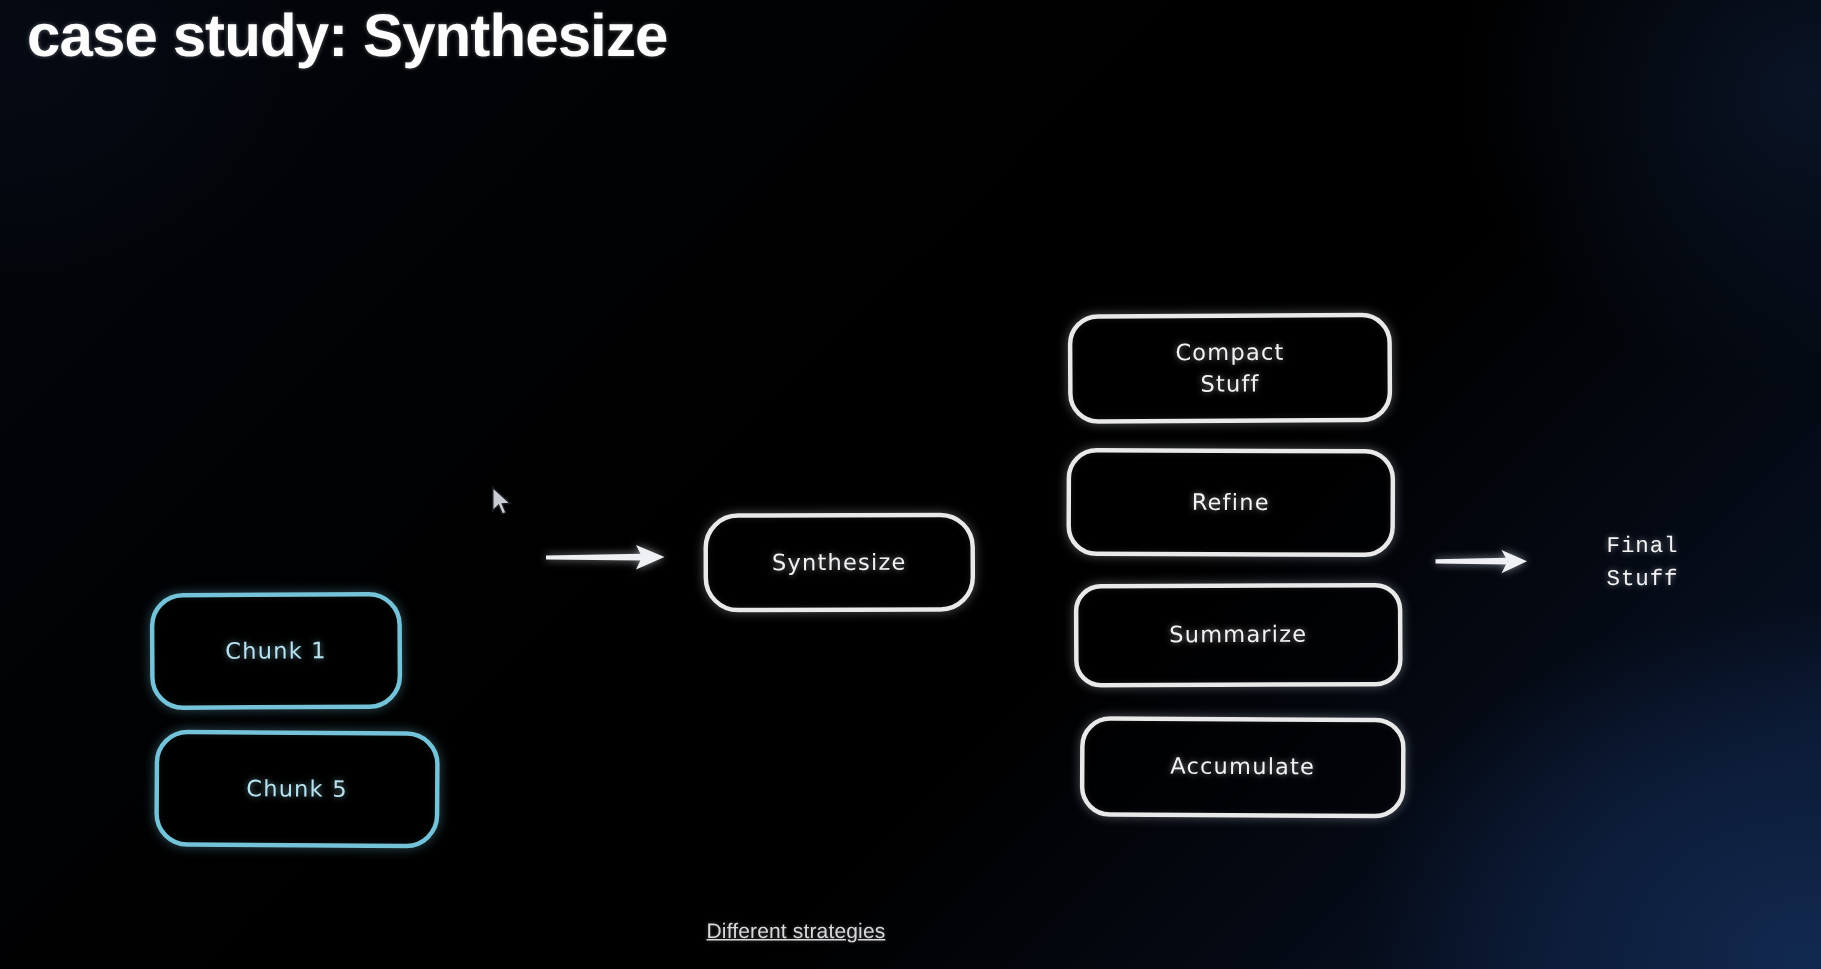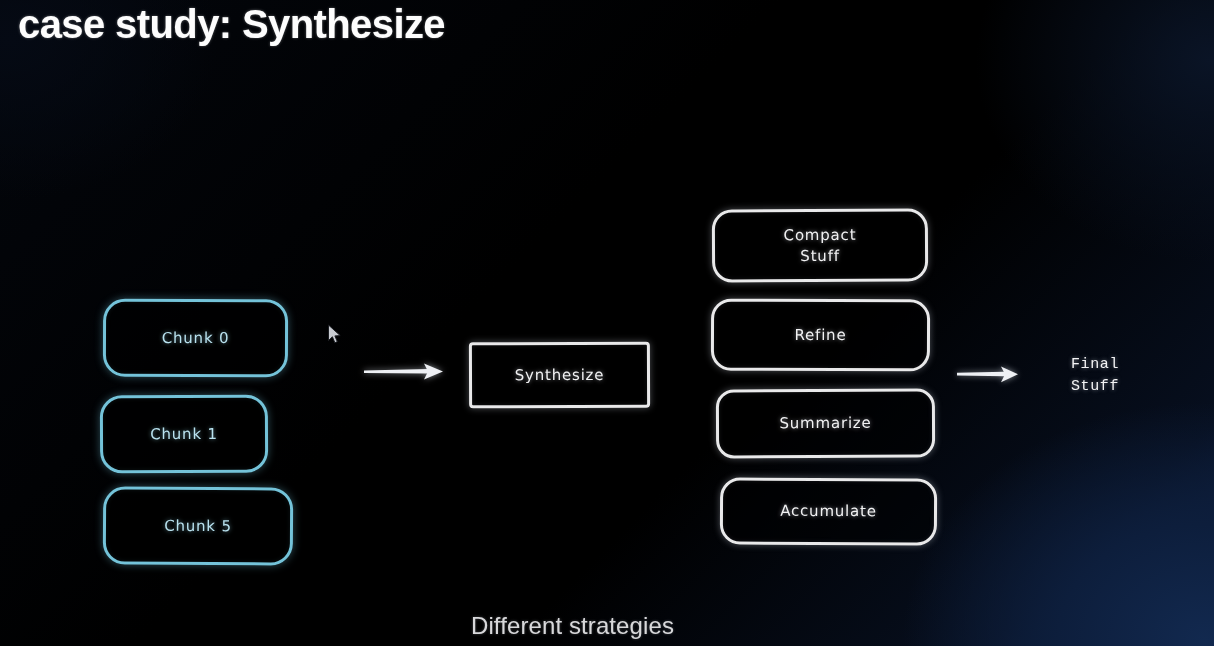--- a/index.html
+++ b/index.html
@@ -84,67 +84,65 @@
   }
 
   
   .arrow { position: absolute; }
   .arrow svg { display: block; overflow: visible; }
 
   
   #caption {
     position: absolute;
     font-family: "Liberation Sans", sans-serif;
-    font-size: 24px;
+    font-size: 14px;
     color: #d8d8da;
     letter-spacing: 0.1px;
     text-shadow: 0 0 3px rgba(220,225,235,0.3);
     white-space: nowrap;
+    text-decoration: underline;
   }
 
   
   #cursor {
     position: absolute;
     left: 327px;
     top: 324px;
     width: 16px;
     height: 22px;
   }
   #cursor svg { display: block; }
 </style>
 </head>
 <body>
 
 <div id="stage">
 
   <div id="title">case study: Synthesize</div>
 
 
-  <div class="box cyan" style="left:103px; top:299px; width:185px; height:78px; border-radius:22px; transform:rotate(0.2deg);">
-    <span class="lbl">Chunk 0</span>
-  </div>
 
   <div class="box cyan" style="left:100px; top:395px; width:168px; height:78px; border-radius:22px; transform:rotate(-0.3deg);">
     <span class="lbl">Chunk 1</span>
   </div>
 
   <div class="box cyan" style="left:103px; top:487px; width:190px; height:78px; border-radius:22px; transform:rotate(0.35deg);">
     <span class="lbl">Chunk 5</span>
   </div>
 
   <div class="arrow" style="left:364px; top:361px; width:80px; height:22px;">
     <svg width="80" height="22" viewBox="0 0 80 22">
       <g fill="#eef0f4" stroke="none" style="filter: drop-shadow(0 0 3px rgba(235,240,250,0.55));">
         <path d="M0 9.4 L64 8.1 L64 12.6 L0 12.0 Z"></path>
         <path d="M60 2.4 L79 10.4 L60 18.6 L64 10.4 Z"></path>
       </g>
     </svg>
   </div>
 
-  <div class="box white" style="left:469px; top:342px; width:181px; height:66px; border-radius:4px; transform:rotate(-0.2deg);">
+  <div class="box white" style="left:469px; top:342px; width:181px; height:66px; border-radius:23px; transform:rotate(-0.2deg);">
     <span class="lbl">Synthesize</span>
   </div>
 
   <div class="box white" style="left:712px; top:209px; width:216px; height:73px; border-radius:20px; transform:rotate(-0.3deg);">
     <span class="lbl">
       <span>Compact</span><br>
       <span>Stuff</span>
     </span>
   </div>
 

